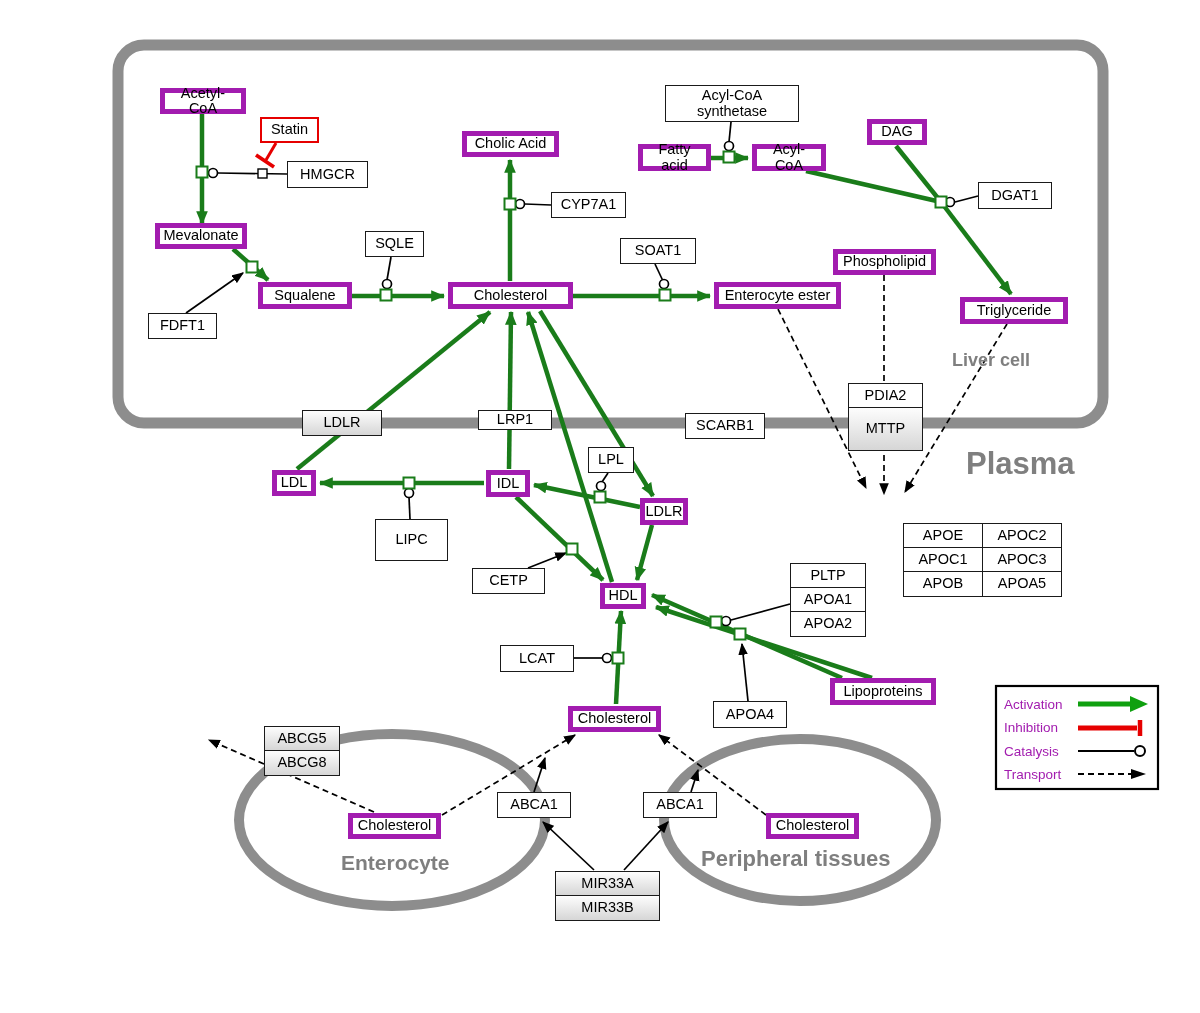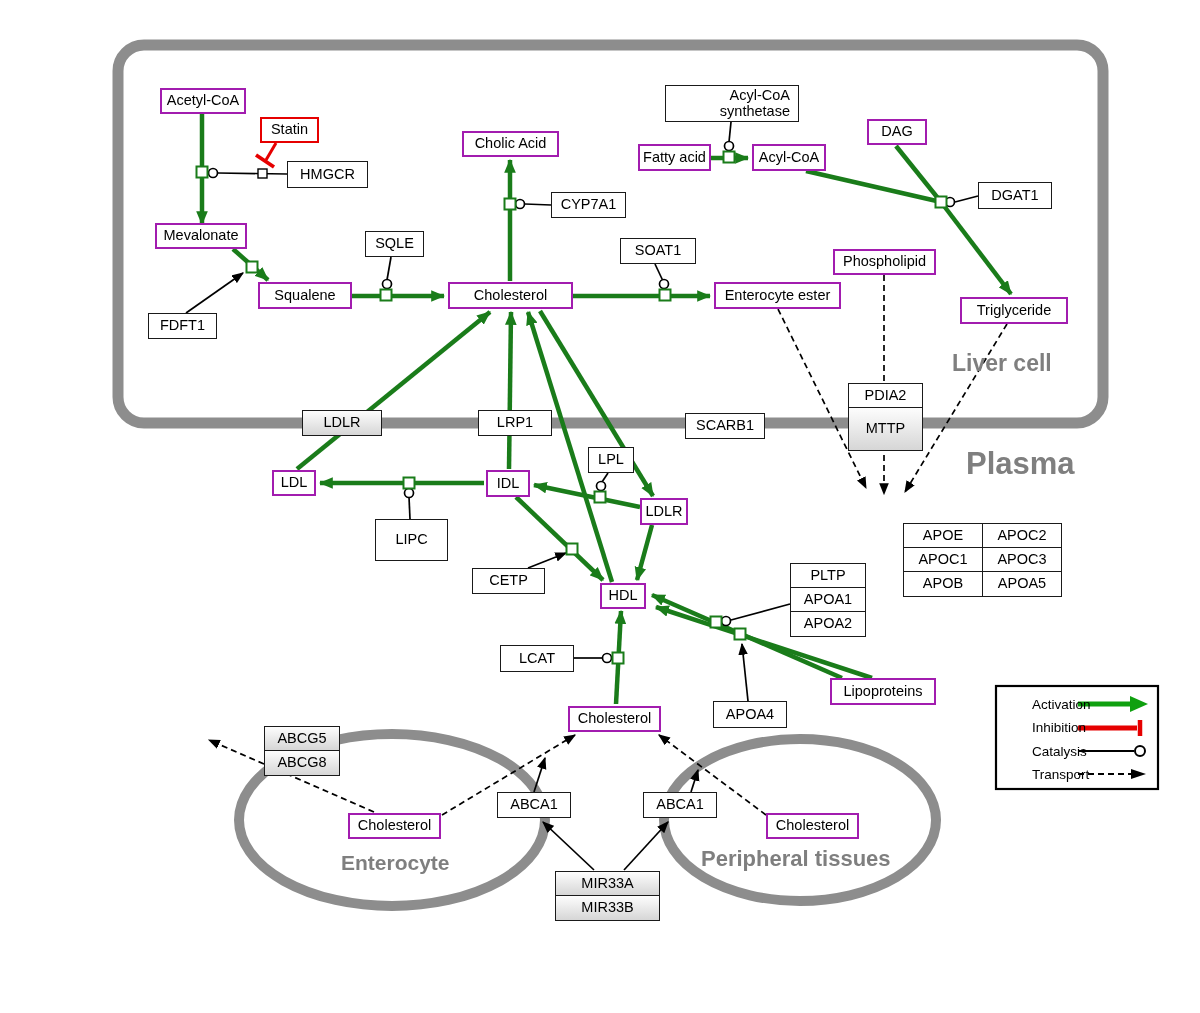--- a/index.html
+++ b/index.html
@@ -1,27 +1,27 @@
 <!DOCTYPE html>
 <html><head>
 <meta charset="utf-8">
 <style>
   html,body{margin:0;padding:0;background:#fff;}
   #canvas{position:relative;width:1200px;height:1013px;background:#fff;overflow:hidden;
           font-family:"Liberation Sans",sans-serif;}
   #wires{position:absolute;left:0;top:0;}
   .node{position:absolute;box-sizing:border-box;display:flex;align-items:center;justify-content:center;
         text-align:center;background:#fff;color:#000;font-size:14.5px;line-height:1.05;padding:0 2px;}
-  .metab{border:2px solid #a21caf;}
-  .enzyme{border:1px solid #1a1a1a;text-align:right;}
+  .metab{border:5px solid #a21caf;}
+  .enzyme{border:1px solid #1a1a1a;}
   .shade{background:linear-gradient(#fdfdfd,#d6d6d6);}
   .red-node{border:2px solid #e60000;}
   .wrap2{padding:0 8px;}
   .region{position:absolute;font-weight:bold;color:#7f7f7f;}
-  .legend-label{position:absolute;font-size:13.5px;color:#000000;margin-left:28px;}
+  .legend-label{position:absolute;font-size:13.5px;color:#a21caf;}
 </style>
 </head>
 <body>
 
 <div id="canvas">
 
   <svg id="wires" width="1200" height="1013" viewBox="0 0 1200 1013">
     <defs>
       <marker id="ga" viewBox="0 0 12 10" refX="11" refY="5" markerWidth="14" markerHeight="12" markerUnits="userSpaceOnUse" orient="auto">
         <path d="M0,0 L12,5 L0,10 Z" fill="#1a7c1a"></path>
@@ -127,21 +127,21 @@
       <polygon points="1130,696 1148,704 1130,712" fill="#0fa00f"></polygon>
       <line x1="1078" y1="728" x2="1137" y2="728" stroke="#e60000" stroke-width="5"></line>
       <line x1="1140" y1="720" x2="1140" y2="736" stroke="#e60000" stroke-width="4.5"></line>
       <line x1="1078" y1="751" x2="1134" y2="751" stroke="#000" stroke-width="2"></line>
       <circle cx="1140" cy="751" r="5" fill="#fff" stroke="#000" stroke-width="2"></circle>
       <line x1="1078" y1="774" x2="1131" y2="774" stroke="#000" stroke-width="1.8" stroke-dasharray="6 4"></line>
       <polygon points="1131,769 1146,774 1131,779" fill="#000"></polygon>
     </g>
   </svg>
 
-  <div class="region" style="left:952px;top:350px;font-size:23px">Liver cell</div>
+  <div class="region" style="left:952px;top:350px;font-size:18px">Liver cell</div>
   <div class="region" style="left:966px;top:446px;font-size:31px">Plasma</div>
   <div class="region" style="left:341px;top:851px;font-size:21px">Enterocyte</div>
   <div class="region" style="left:701px;top:846px;font-size:22px">Peripheral tissues</div>
 
   <div class="legend-label" style="left:1004px;top:697px">Activation</div>
   <div class="legend-label" style="left:1004px;top:720px">Inhibition</div>
   <div class="legend-label" style="left:1004px;top:744px">Catalysis</div>
   <div class="legend-label" style="left:1004px;top:767px">Transport</div>
 
   <div class="node metab" style="left:160px;top:88px;width:86px;height:26px">Acetyl-CoA</div>
@@ -169,21 +169,21 @@
   <div class="node enzyme" style="left:287px;top:161px;width:81px;height:27px">HMGCR</div>
   <div class="node enzyme" style="left:365px;top:231px;width:59px;height:26px">SQLE</div>
   <div class="node enzyme" style="left:551px;top:192px;width:75px;height:26px">CYP7A1</div>
   <div class="node enzyme" style="left:148px;top:313px;width:69px;height:26px">FDFT1</div>
   <div class="node enzyme" style="left:620px;top:238px;width:76px;height:26px">SOAT1</div>
   <div class="node enzyme wrap2" style="left:665px;top:85px;width:134px;height:37px">Acyl-CoA synthetase</div>
   <div class="node enzyme" style="left:978px;top:182px;width:74px;height:27px">DGAT1</div>
   <div class="node enzyme" style="left:848px;top:383px;width:75px;height:25px">PDIA2</div>
   <div class="node enzyme shade" style="left:848px;top:407px;width:75px;height:44px">MTTP</div>
   <div class="node enzyme shade" style="left:302px;top:410px;width:80px;height:26px">LDLR</div>
-  <div class="node enzyme" style="left:478px;top:410px;width:74px;height:26px">LRP1</div>
+  <div class="node enzyme" style="left:478px;top:410px;width:74px;height:20px">LRP1</div>
   <div class="node enzyme" style="left:685px;top:413px;width:80px;height:26px">SCARB1</div>
   <div class="node enzyme" style="left:588px;top:447px;width:46px;height:26px">LPL</div>
   <div class="node enzyme" style="left:375px;top:519px;width:73px;height:42px">LIPC</div>
   <div class="node enzyme" style="left:472px;top:568px;width:73px;height:26px">CETP</div>
   <div class="node enzyme" style="left:500px;top:645px;width:74px;height:27px">LCAT</div>
   <div class="node enzyme" style="left:790px;top:563px;width:76px;height:25px">PLTP</div>
   <div class="node enzyme" style="left:790px;top:587px;width:76px;height:25px">APOA1</div>
   <div class="node enzyme" style="left:790px;top:611px;width:76px;height:26px">APOA2</div>
   <div class="node enzyme" style="left:713px;top:701px;width:74px;height:27px">APOA4</div>
 

